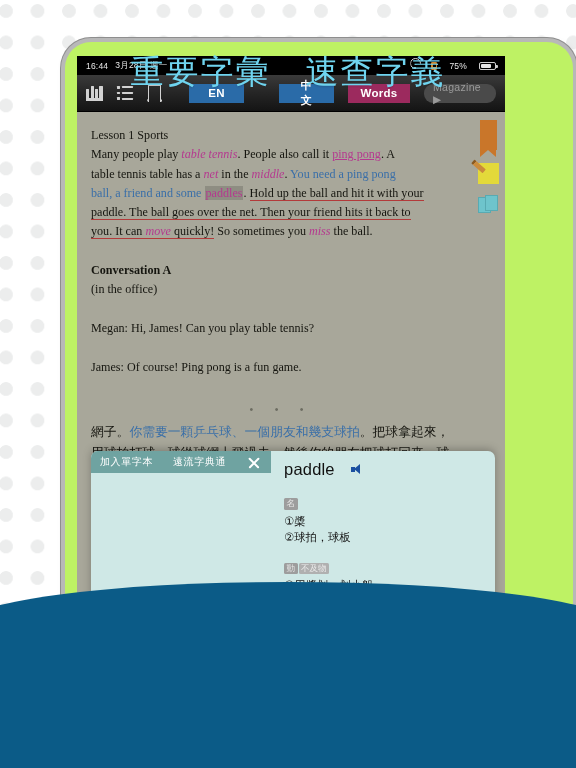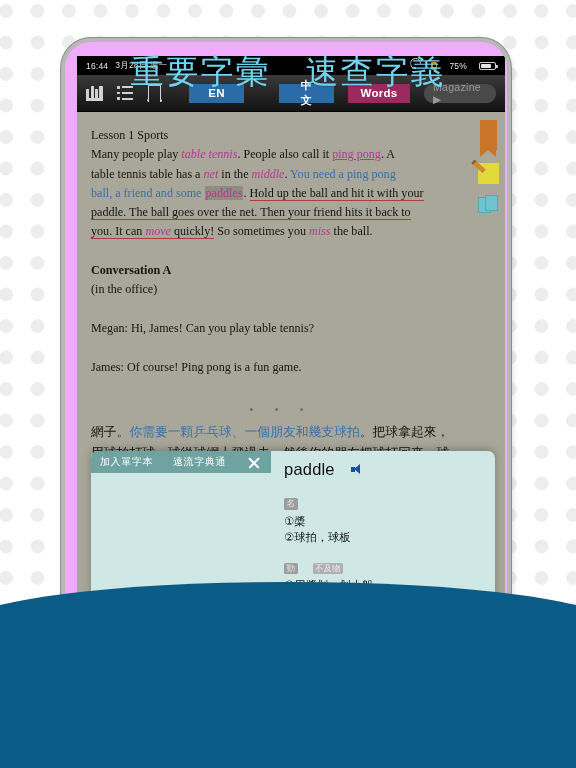--- a/index.html
+++ b/index.html
@@ -16,22 +16,22 @@
     background-color: #ffffff;
     background-image: radial-gradient(circle at 8px 8px, #eceded 6.5px, rgba(255,255,255,0) 7.2px);
     background-size: 31.5px 31.5px;
     background-position: -2px 3px;
   }
 
   
   .device {
     position: absolute;
     left: 65px; top: 42px;
-    width: 442px; height: 594px;
-    background: #f0abfc;
+    width: 508px; height: 594px;
+    background: #bef264;
     border-radius: 26px;
     box-shadow: 0 0 0 4px #b8b8b8, 0 0 0 5px #8e8e8e, 2px 3px 9px rgba(0,0,0,0.35);
     overflow: hidden;
   }
   .screen {
     position: absolute;
     left: 12px; top: 14px;
     width: 428px; height: 566px;
     background: #a8a79a;
     overflow: hidden;
@@ -195,21 +195,21 @@
     content:"";position:absolute;left:0;top:3px;width:4px;height:5px;background:#1a4fa0;
   }
   .spk::after{
     content:"";position:absolute;left:3px;top:0;width:0;height:0;
     border-top:5.5px solid transparent;border-bottom:5.5px solid transparent;border-right:6px solid #1a4fa0;
   }
   .pos-tag{
     display:inline-block; background:#9d9d9d; color:#e9e9e9; font-size:8.5px;
     padding:1px 2.5px; border-radius:1.5px; margin-bottom:3px; line-height:1.1;
   }
-  .pos-tag.sub{ background:#b0b0b0; margin-left:15px;}
+  .pos-tag.sub{ background:#b0b0b0; margin-left:1px;}
   .def-line{ font-size:11.3px; color:#151515; line-height:16.5px;}
   .def-block{ margin-bottom:11px;}
 
   
   .banner {
     position:absolute; left:-40px; right:-40px; bottom:0; height:186px;
     background:#0b5b87;
     border-radius: 52% 52% 0 0 / 46px 46px 0 0;
   }
   .banner-text{

